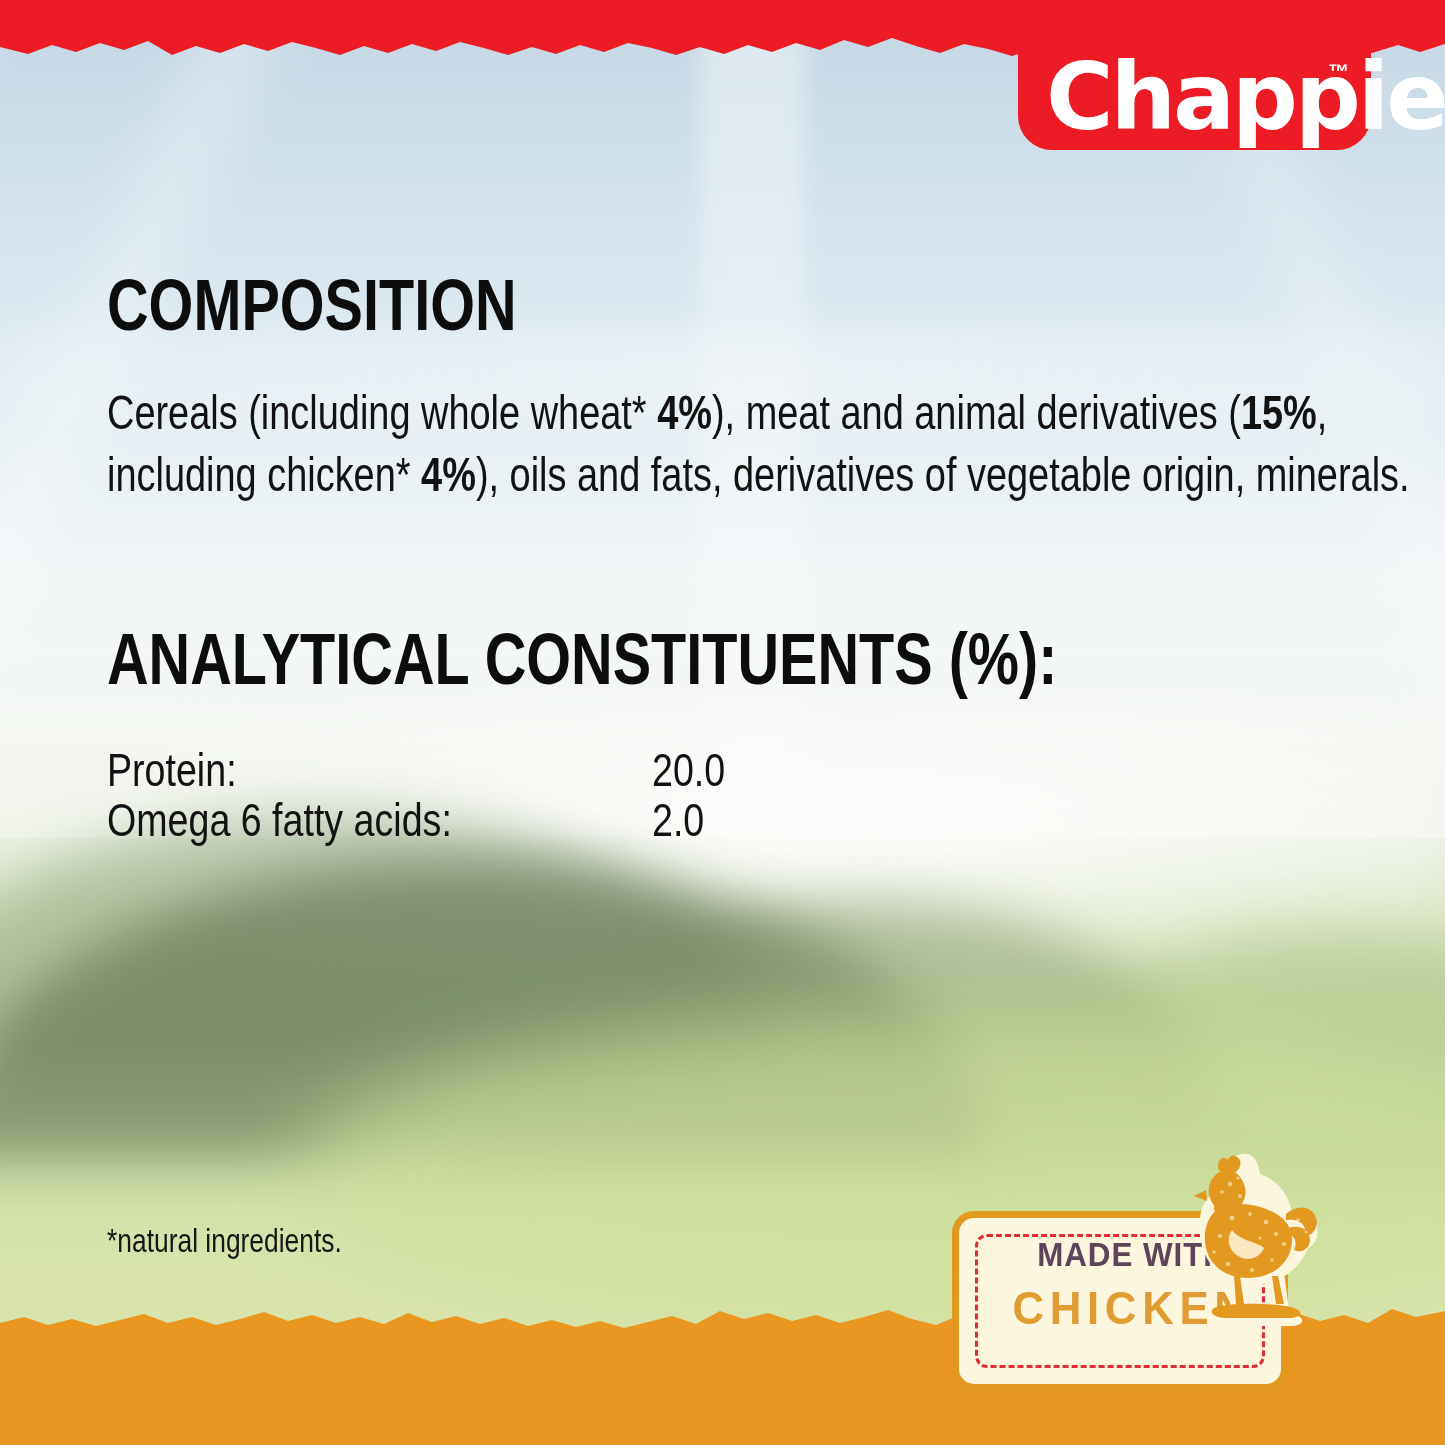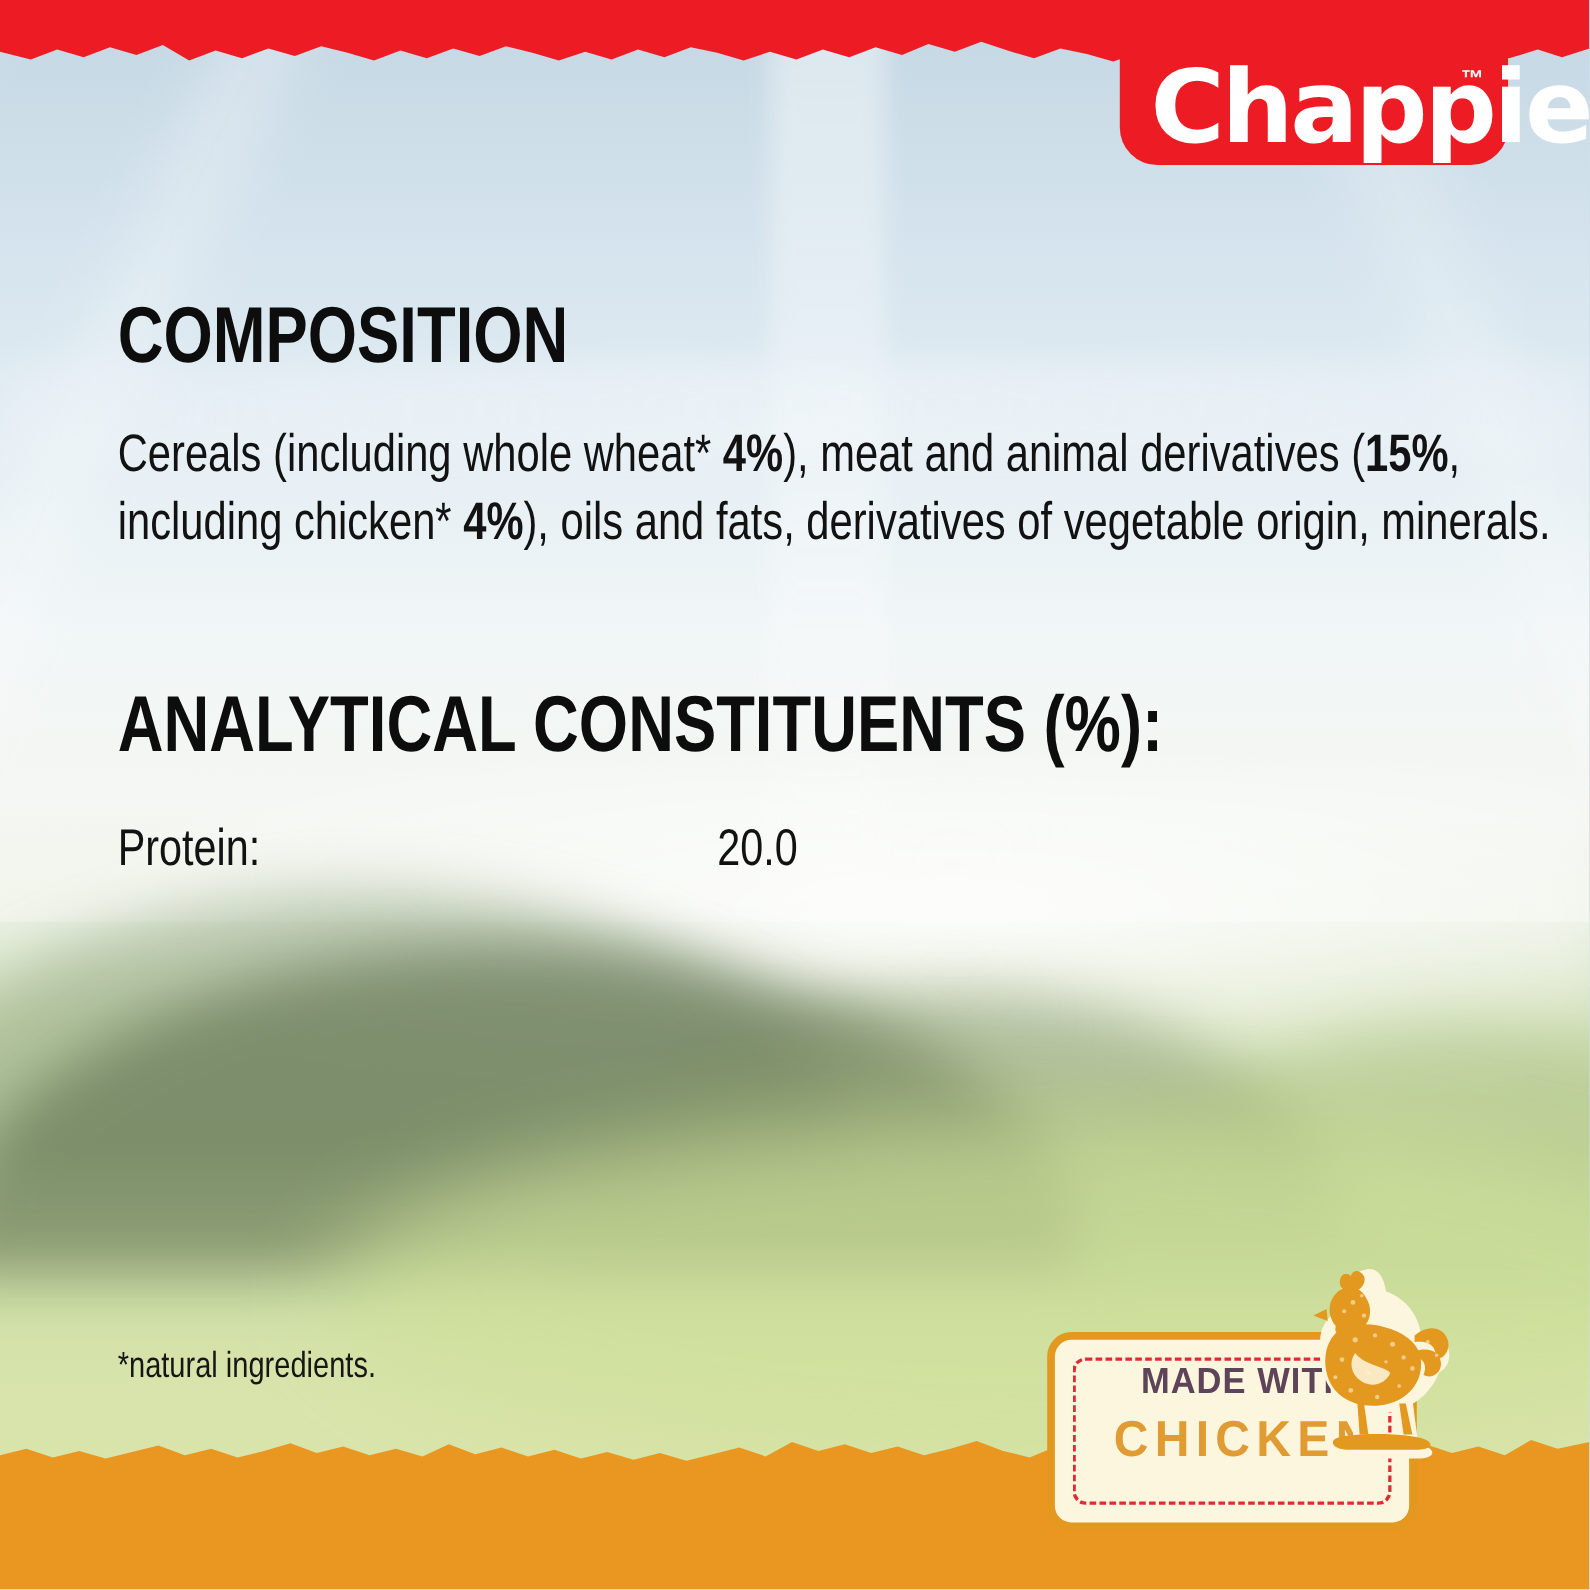--- a/index.html
+++ b/index.html
@@ -291,20 +291,24 @@
     <div class="h-title" id="title-composition">COMPOSITION</div>
 
     <div class="body-text" id="composition-body"><span>Cereals (including whole wheat* </span><b>4%</b><span>), meat and animal derivatives (</span><b>15%</b><span>, including chicken* </span><b>4%</b><span>), oils and fats, derivatives of vegetable origin, minerals.</span></div>
 
     <div class="h-title" id="title-analytical">ANALYTICAL CONSTITUENTS (%):</div>
 
     <div class="nutri" id="nutri-table">
         <div class="nutri-row">
           <div class="nutri-label">Protein:</div>
           <div class="nutri-value">20.0</div>
+        </div>
+        <div class="nutri-row">
+          <div class="nutri-label">Omega 6 fatty acids:</div>
+          <div class="nutri-value">2.0</div>
         </div>
       </div>
 
     <div class="footnote">*natural ingredients.</div>
   </div>
 
   <div class="badge">
     <div class="badge-plate">
       <div class="badge-dash"></div>
     </div>

